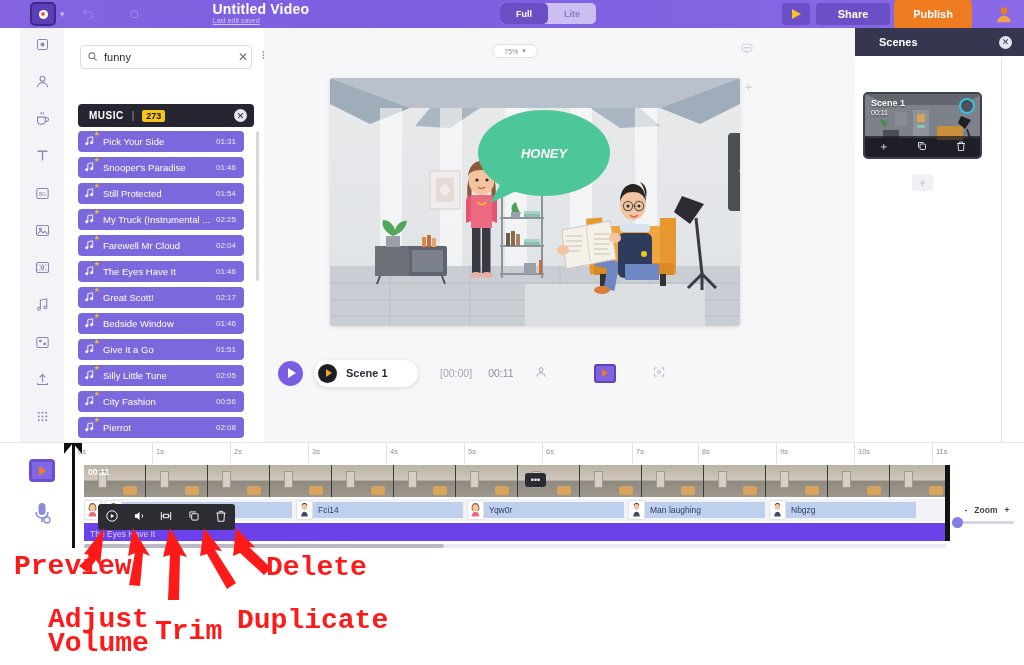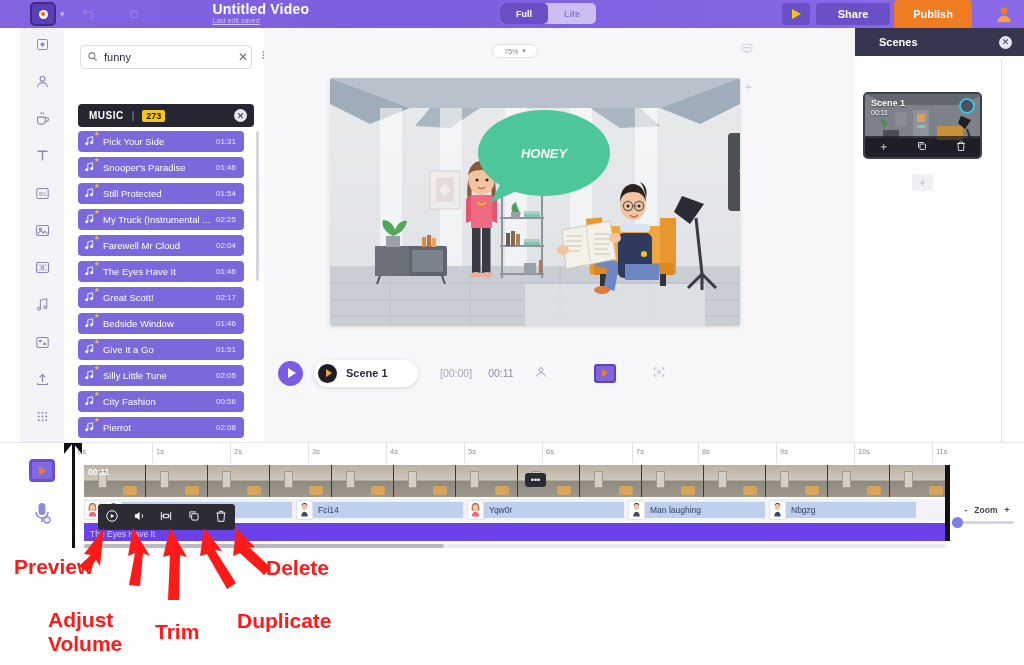--- a/index.html
+++ b/index.html
@@ -179,22 +179,22 @@
   .zoomctl .sl .kn { position:absolute; left:0; top:-4px; width:11px;height:11px;border-radius:50%;background:#7e7ee8;}
 
   
   .ctxbar { position:absolute; left:98px; top:504px; width:137px; height:26px;
     background:#2c2c33; border-radius:3px; display:flex; align-items:center;
     justify-content:space-around; z-index:9; }
   .ctxbar div { color:#fff; font-size:12px; line-height:1; }
 
   
   .annot { position:absolute; left:0; top:0; width:1024px; height:665px; pointer-events:none; z-index:20;}
-  .alabel { position:absolute; color:#ff1a1a; font-weight:bold; font-size:21px;
-    font-family:Liberation Sans, sans-serif; white-space:pre; line-height:24px;}
+  .alabel { position:absolute; color:#ff1a1a; font-weight:bold; font-size:28px;
+    font-family:Liberation Mono, monospace; white-space:pre; line-height:24px;}
 </style>
 </head>
 <body>
 
 <div id="app">
 
   <div class="topbar">
     <div class="tb-logo">
         <div class="eye"></div>
       </div>

